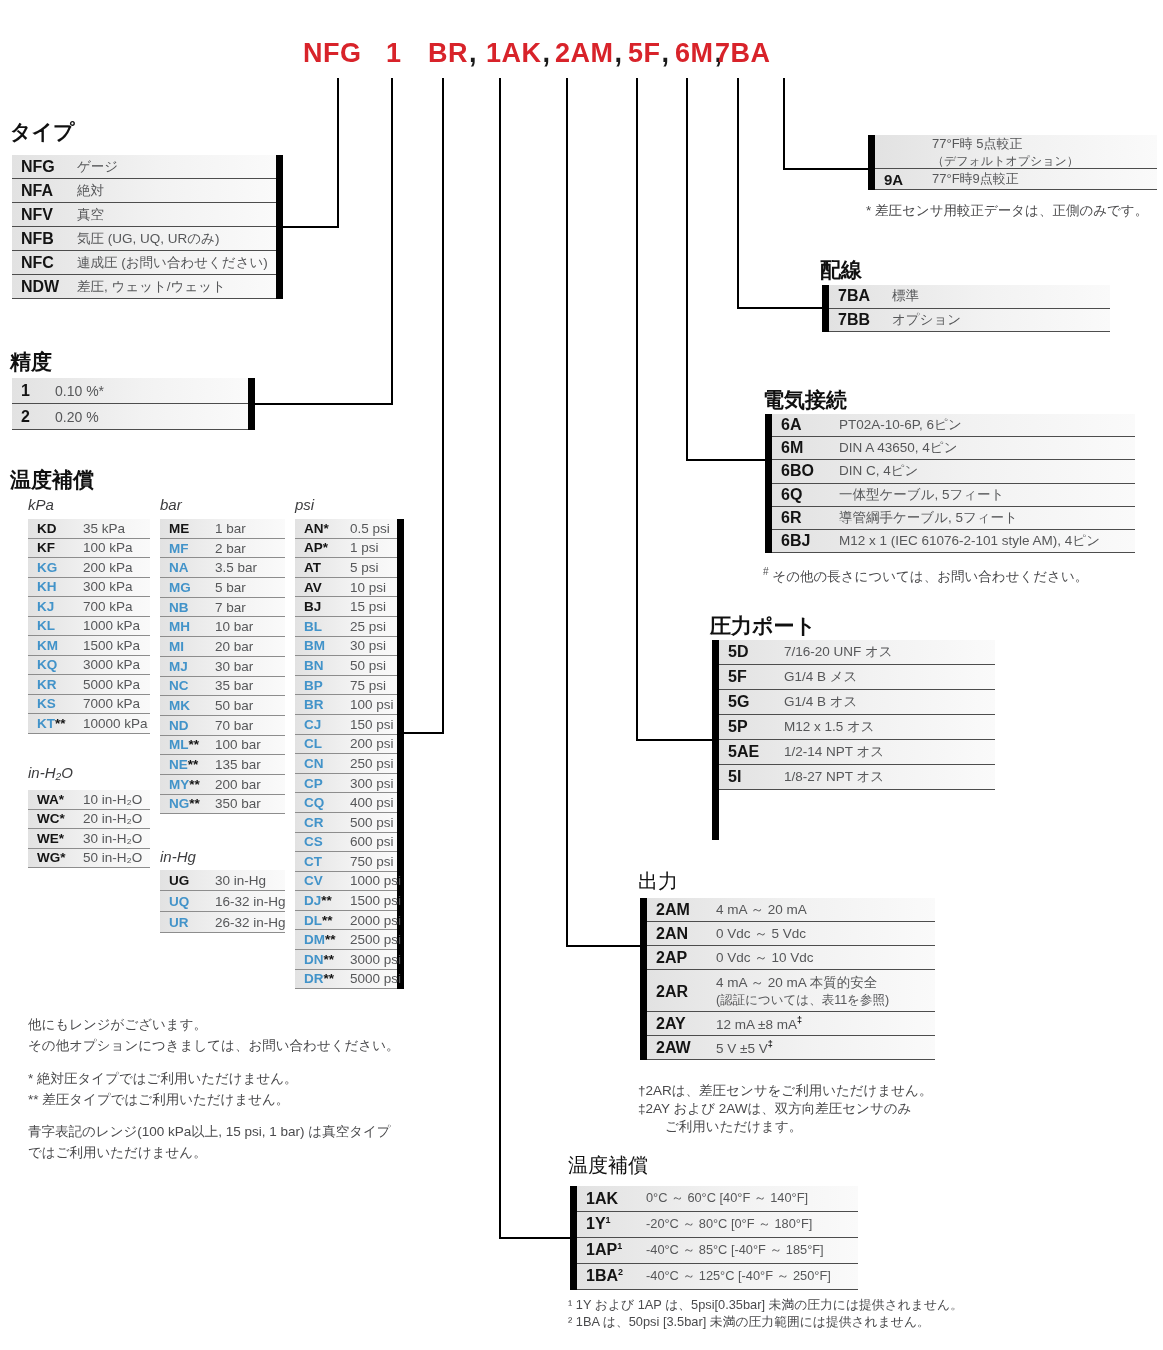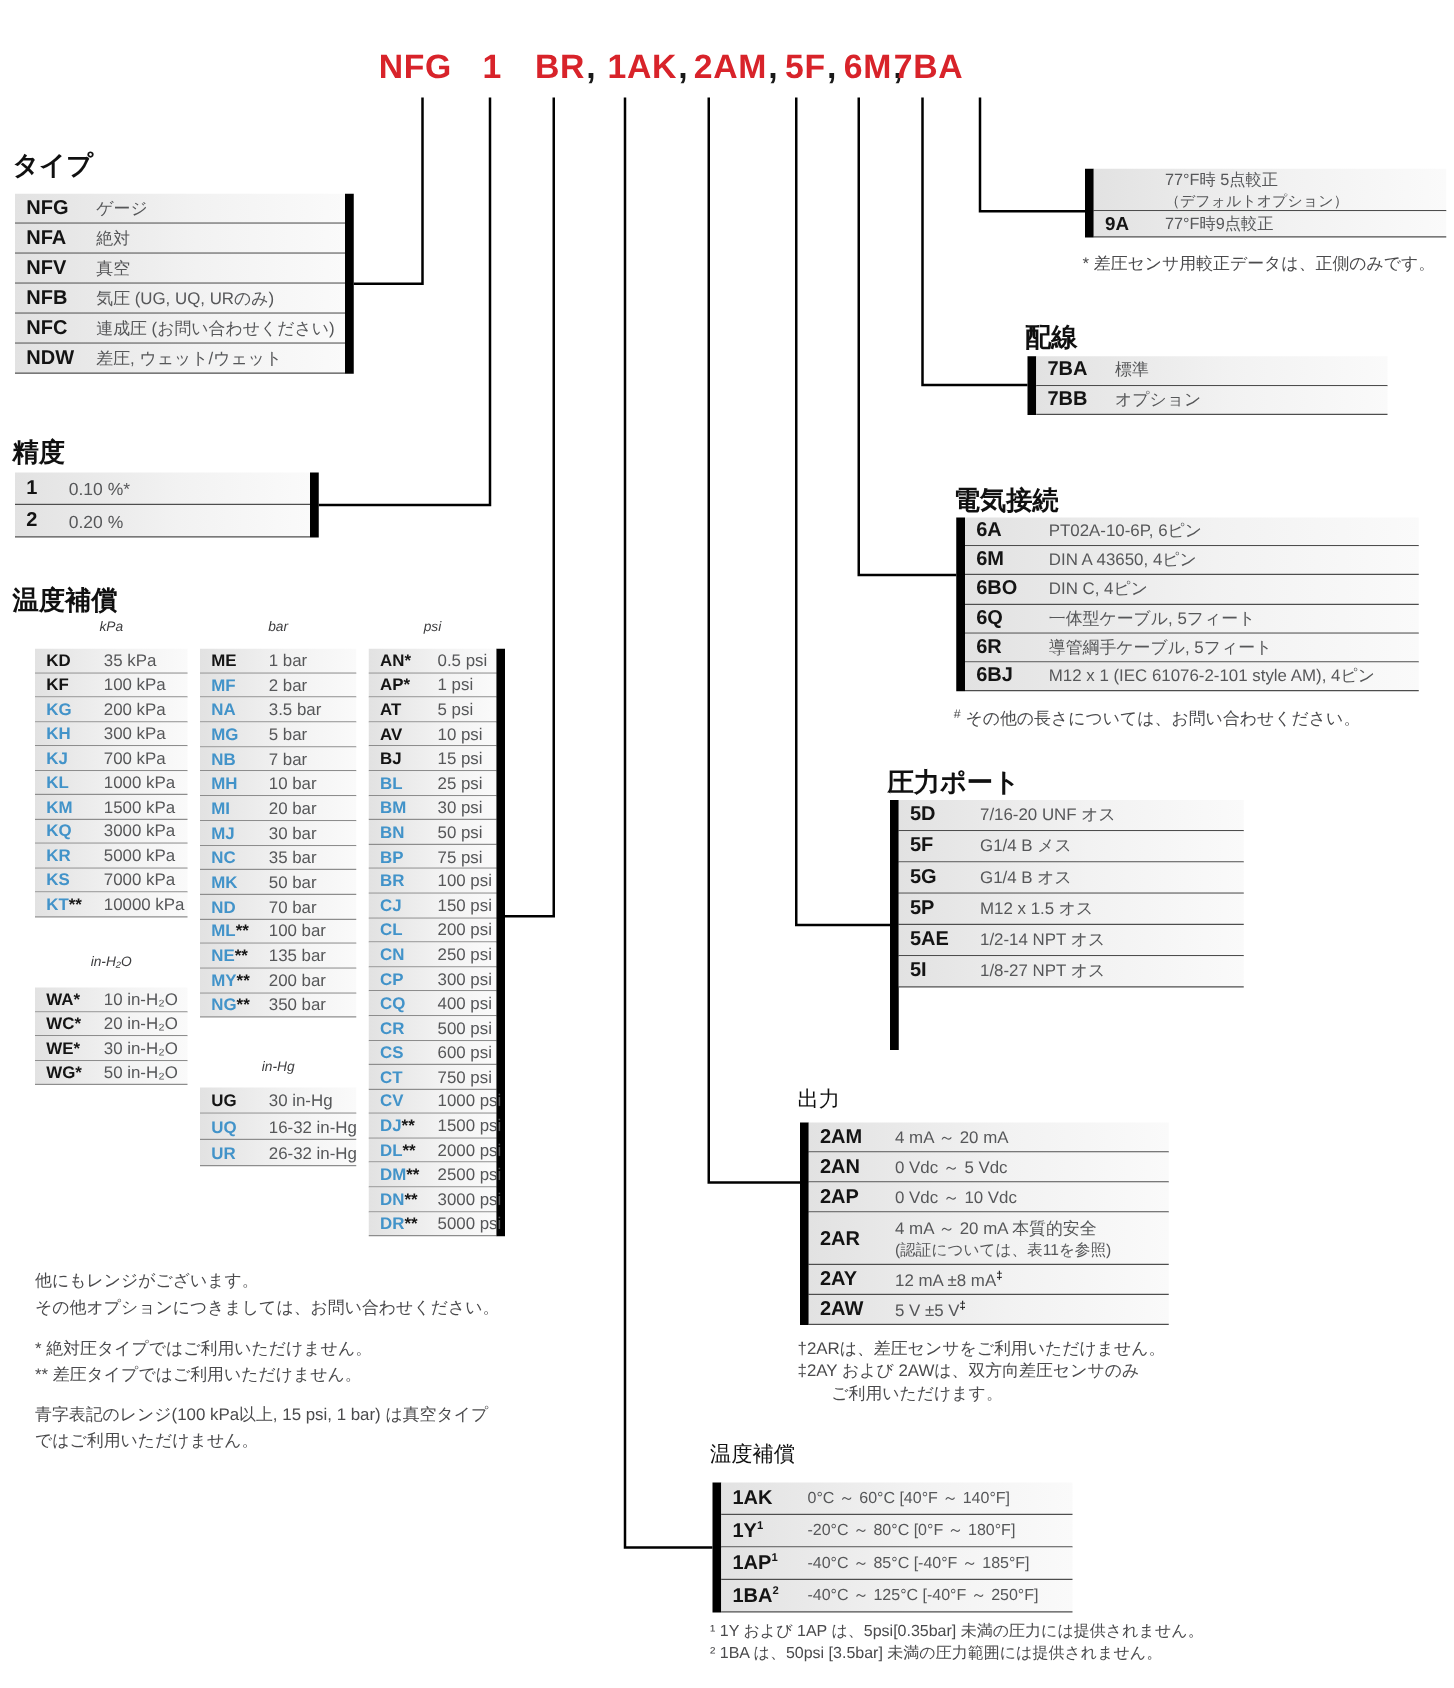--- a/index.html
+++ b/index.html
@@ -9,21 +9,21 @@
     overflow:hidden;
   }
   
   .pn-seg{position:absolute; top:38px; font-size:27px; font-weight:bold; letter-spacing:0.5px; white-space:nowrap;}
   .pn-red{color:#d8232a;}
   .pn-comma{color:#1a1a1a; margin-left:1px;}
   
   #connectors{position:absolute; left:0; top:0; pointer-events:none;}
   
   .sec-title{position:absolute; font-size:21px; font-weight:bold; color:#101010; white-space:nowrap;}
-  .sec-title.light{font-weight:normal; font-size:17px;}
+  .sec-title.light{font-weight:normal; font-size:20px;}
   
   .tbl{position:absolute;}
   .tbl .bar{position:absolute; top:0; bottom:0; width:7px; background:#000;}
   .tbl .bar.left{left:0;}
   .tbl .bar.right{right:0;}
   .tbl .rows{position:absolute; top:0; bottom:0;}
   .tbl.bar-l .rows{left:7px; right:0;}
   .tbl.bar-r .rows{left:0; right:7px;}
   .tbl.bar-n .rows{left:0; right:0;}
   .trow{
@@ -48,26 +48,26 @@
   .t-bar  {--rowh:19.7px;}
   .t-psi  {--rowh:19.6px;}
   .t-inhg {--rowh:21px;}
   .t-cal  {--codew:48px; --rowh:21px; --rowtall:34px; --codefs:15px; --descfs:13px;}
   .t-wire {--codew:54px; --rowh:23.5px;--codefs:16px; --descfs:13.5px;}
   .t-elec {--codew:58px; --rowh:23.2px;--codefs:16px; --descfs:13.5px;}
   .t-port {--codew:56px; --rowh:25px;  --codefs:16px; --descfs:13.5px;}
   .t-out  {--codew:60px; --rowh:24px; --rowtall:42px; --codefs:16px; --descfs:13.5px;}
   .t-temp {--codew:60px; --rowh:26px;  --codefs:16px; --descfs:12.8px;}
   
-  .unit{position:absolute; font-style:italic; font-size:11px; color:#3c3c3e; text-align:center; white-space:nowrap;}
+  .unit{position:absolute; font-style:italic; font-size:15px; color:#3c3c3e; white-space:nowrap;}
   
   .notes{position:absolute; font-size:13.5px; color:#4a4a4c; line-height:21px; white-space:nowrap;}
   .notes .note-line{white-space:nowrap;}
   .notes.small{font-size:12.8px; line-height:17px;}
-  .notes.mid{line-height:18px;}
+  .notes.mid{line-height:18px;margin-top:12px;}
   .fn-sup{font-size:10px; vertical-align:super; color:#4a4a4c;}
 </style>
 </head>
 <body>
 
 <div id="canvas">
 
   <svg id="connectors" width="1163" height="1350" viewBox="0 0 1163 1350">
     <g stroke="#000" stroke-width="2" fill="none">
       <path d="M338 78 V227 H283"></path>

